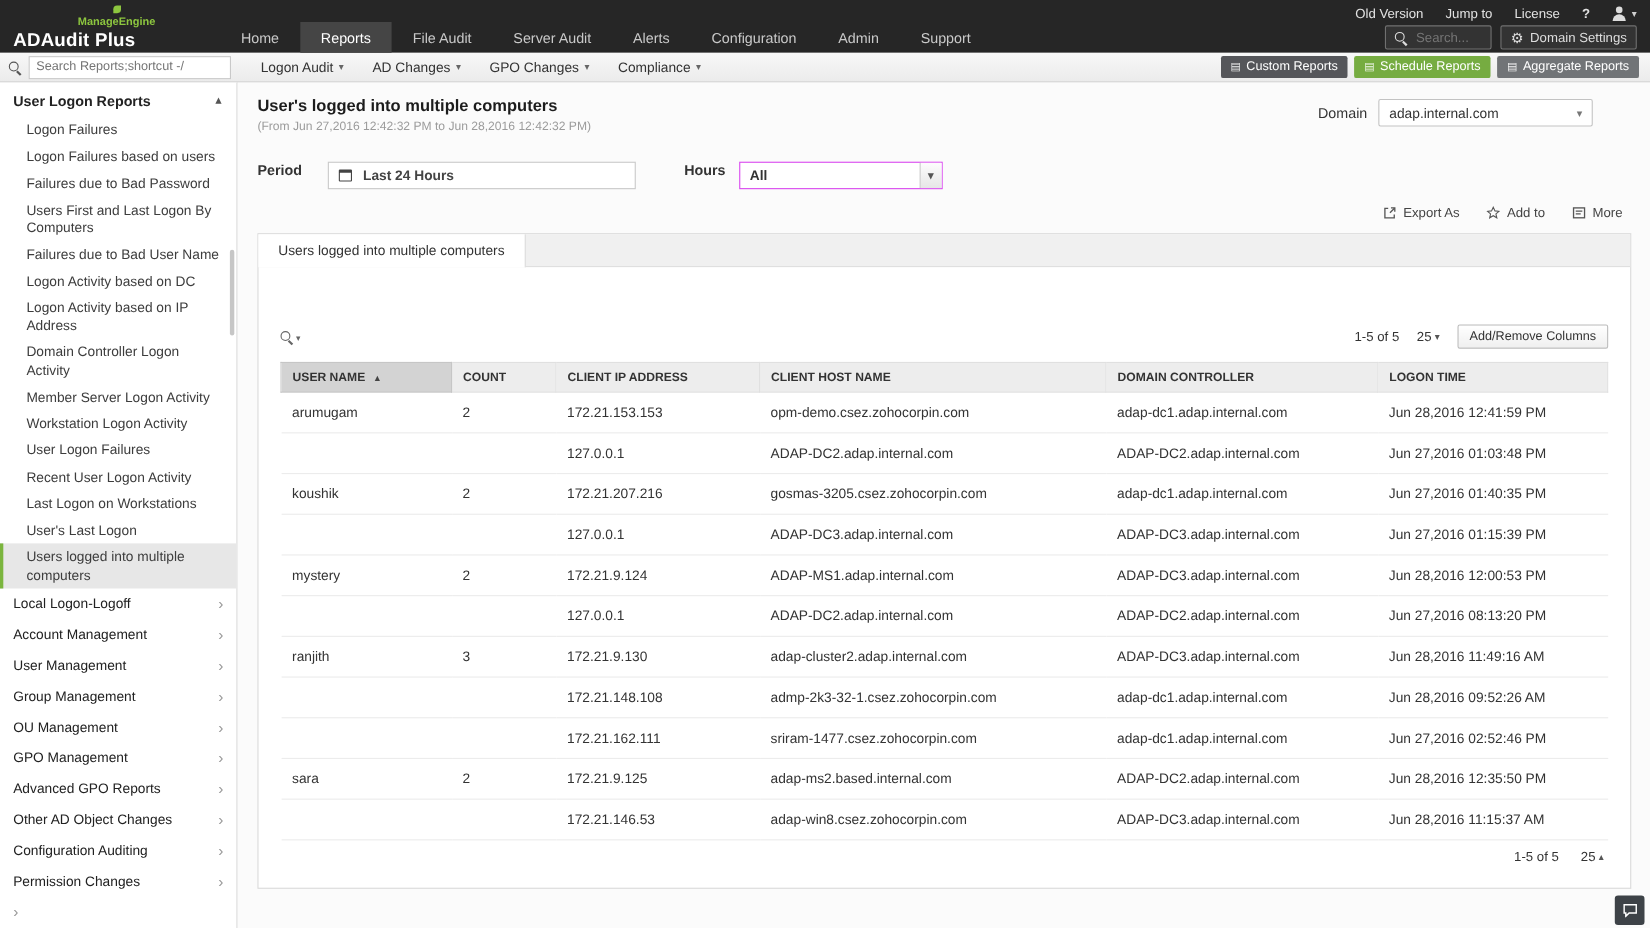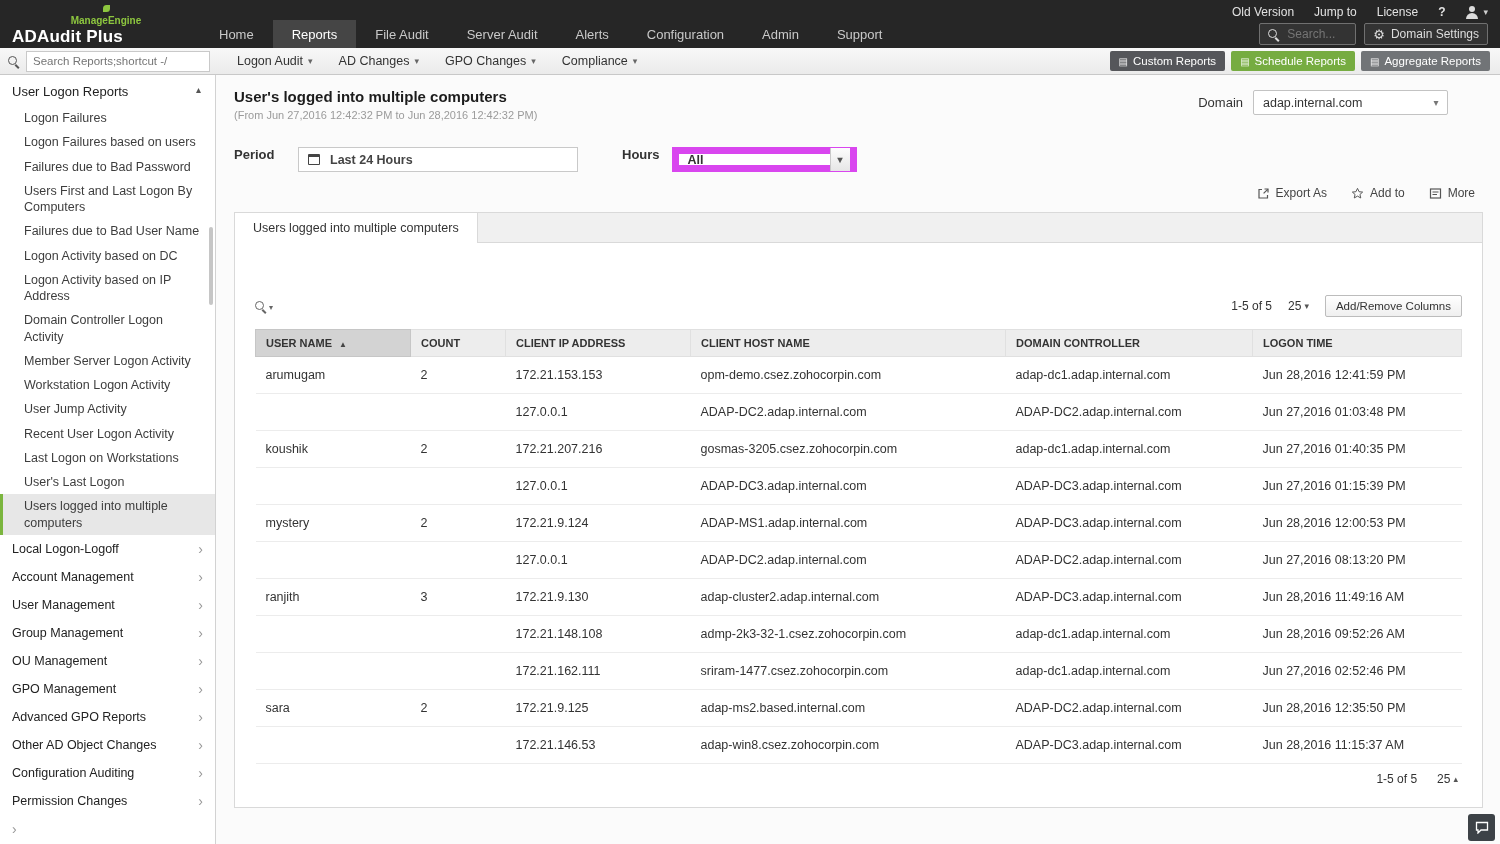--- a/index.html
+++ b/index.html
@@ -49,21 +49,21 @@
   .tb-btn::before { content: "\25A4"; font-size: 10px; opacity: .9; }
   .btn-dark  { background: #55565a; }
   .btn-green { background: #76ac41; }
   .btn-gray  { background: #717477; }
 
   
   .layout { display: flex; height: 769px; }
 
   
   .sidebar { width: 216px; flex: none; background: #fff; border-right: 1px solid #d2d2d2; position: relative; overflow: hidden; }
-  .side-header { display: flex; justify-content: space-between; align-items: center; padding: 9px 14px 7px 12px; font-size: 13px; font-weight: normal; color: #222; cursor: pointer; }
+  .side-header { display: flex; justify-content: space-between; align-items: center; padding: 9px 14px 7px 12px; font-size: 13px; font-weight: bold; color: #222; cursor: pointer; }
   .chev-up { font-size: 10px; color: #555; transform: rotate(180deg); display: inline-block; }
   .side-item { padding: 4px 14px 4px 24px; color: #3d3d3d; font-size: 12.5px; line-height: 1.3; cursor: pointer; }
   .side-item.selected { background: #e7e7e7; border-left: 3px solid #7bb53e; padding-left: 21px; }
   .side-group { display: flex; justify-content: space-between; align-items: center; padding: 6px 12px; font-size: 12.5px; font-weight: normal; color: #222; cursor: pointer; }
   .side-group::after { content: "\203A"; color: #999; font-size: 14px; font-weight: normal; }
   .side-scroll { position: absolute; right: 2px; top: 152px; width: 4px; height: 78px; background: #c6c6c6; border-radius: 2px; }
 
   
   .main { flex: 1; position: relative; padding: 0 17px 0 18px; background: #fbfbfb; overflow: hidden; }
   .report-head { display: flex; align-items: flex-start; padding-top: 13px; }
@@ -72,21 +72,21 @@
   .domain-wrap { margin-left: auto; margin-right: 35px; display: flex; align-items: center; gap: 10px; padding-top: 2px; }
   .select-box { width: 195px; height: 25px; border: 1px solid #c3c3c3; border-radius: 2px; background: #fff; display: flex; align-items: center; justify-content: space-between; padding: 0 2px 0 9px; font-size: 12.5px; color: #333; cursor: pointer; }
   .select-caret { width: 18px; text-align: center; color: #777; font-size: 10px; }
 
   .filter-row { display: flex; align-items: flex-start; margin-top: 26px; font-weight: bold; }
   .filter-label { font-size: 13px; color: #333; }
   .period-label { width: 64px; }
   .period-box { width: 280px; height: 25px; border: 1px solid #c9c9c9; background: #fff; display: flex; align-items: center; gap: 10px; padding: 0 9px; font-size: 12.5px; color: #444; cursor: pointer; }
   .cal-icon { width: 12px; height: 11px; border: 1.5px solid #444; border-top: 3.5px solid #444; border-radius: 1px; flex: none; }
   .hours-label { margin-left: 44px; margin-right: 12px; }
-  .hours-box { width: 185px; height: 25px; border: 7px solid #d946ef; background: #fff; display: flex; align-items: center; justify-content: space-between; padding-left: 9px; font-size: 12.5px; color: #333; cursor: pointer; }
+  .hours-box { width: 185px; height: 25px; border: 1px solid #d946ef; background: #fff; display: flex; align-items: center; justify-content: space-between; padding-left: 9px; font-size: 12.5px; color: #333; cursor: pointer; }
   .hours-arrow { width: 20px; height: 23px; background: linear-gradient(#fdfdfd, #e6e6e6); border-left: 1px solid #c9c9c9; display: flex; align-items: center; justify-content: center; color: #555; font-size: 10px; }
 
   .actions-row { display: flex; justify-content: flex-end; align-items: center; gap: 24px; margin-top: 14px; font-size: 12px; color: #444; padding-right: 8px; }
   .action { display: flex; align-items: center; gap: 6px; cursor: pointer; white-space: nowrap; }
 
   
   .card { margin-top: 12px; border: 1px solid #d9d9d9; background: #fff; height: 596px; }
   .card-tabs { height: 30px; background: #f0f0f0; box-shadow: inset 0 -1px 0 #d9d9d9; display: flex; }
   .card-tab { background: #fff; border-right: 1px solid #d9d9d9; height: 30px; padding: 0 18px; display: flex; align-items: center; font-size: 12.5px; color: #333; cursor: pointer; }
   .card-body { padding: 0 20px; }
@@ -195,21 +195,21 @@
     <div class="side-item">Logon Failures</div>
         <div class="side-item">Logon Failures based on users</div>
         <div class="side-item">Failures due to Bad Password</div>
         <div class="side-item">Users First and Last Logon By Computers</div>
         <div class="side-item">Failures due to Bad User Name</div>
         <div class="side-item">Logon Activity based on DC</div>
         <div class="side-item">Logon Activity based on IP Address</div>
         <div class="side-item">Domain Controller Logon Activity</div>
         <div class="side-item">Member Server Logon Activity</div>
         <div class="side-item">Workstation Logon Activity</div>
-        <div class="side-item">User Jump Activity</div>
+        <div class="side-item">User Logon Failures</div>
         <div class="side-item">Recent User Logon Activity</div>
         <div class="side-item">Last Logon on Workstations</div>
         <div class="side-item">User's Last Logon</div>
         <div class="side-item selected">Users logged into multiple computers</div>
       </div>
     <div>
 
     <div class="side-group">
           <span>Local Logon-Logoff</span>
         </div>

